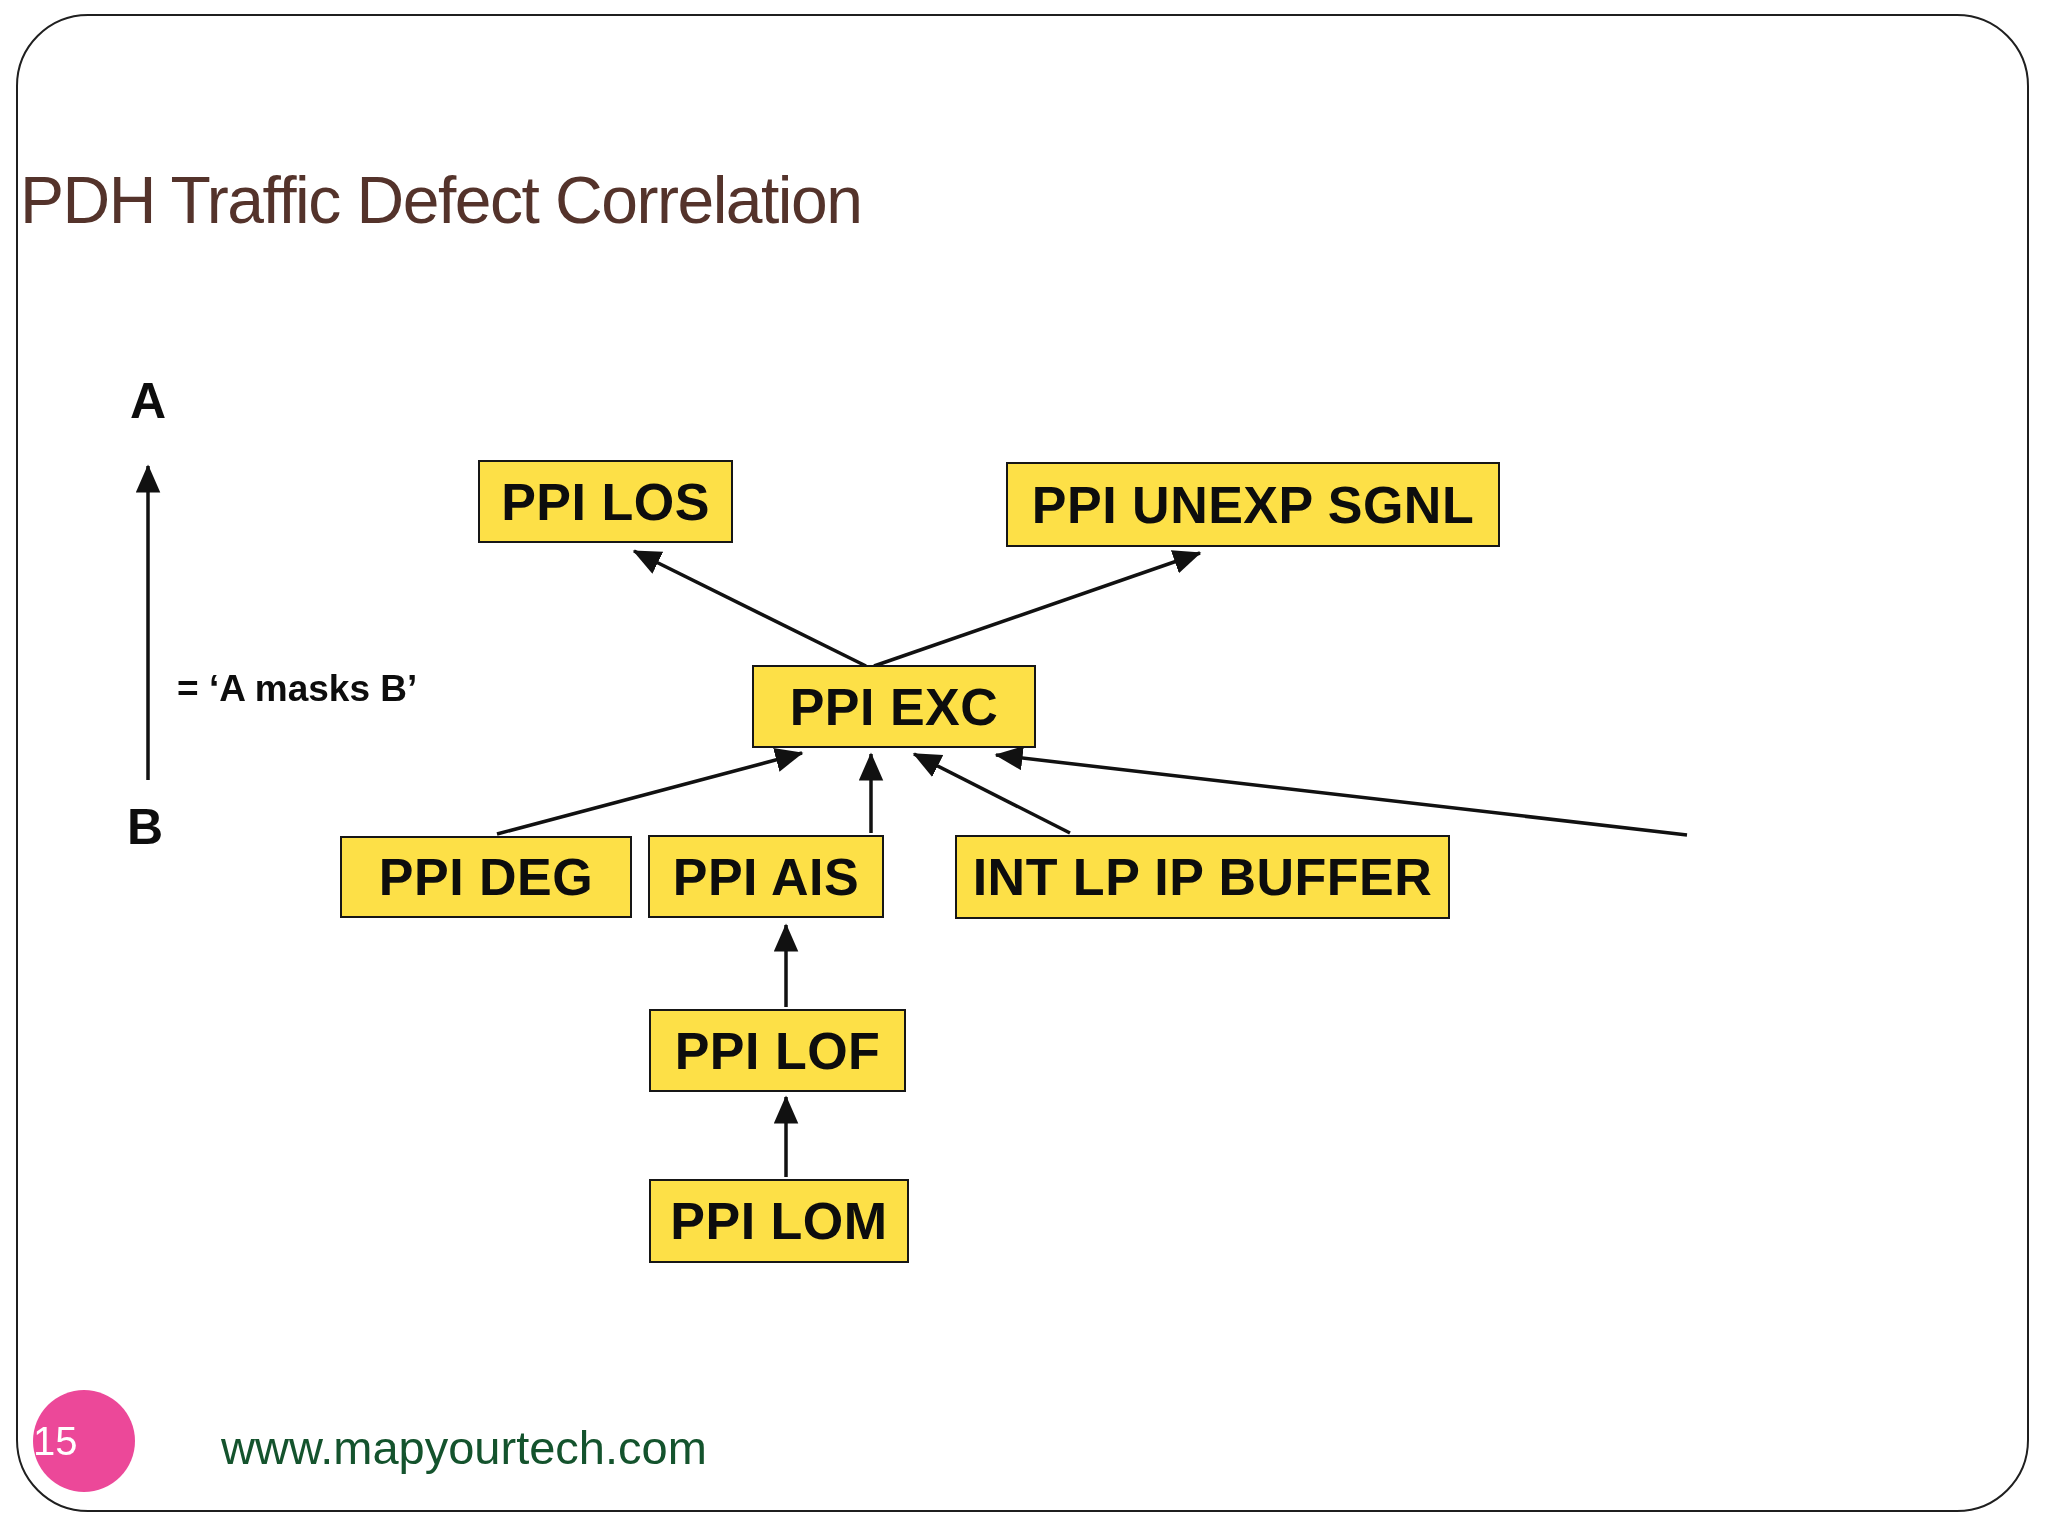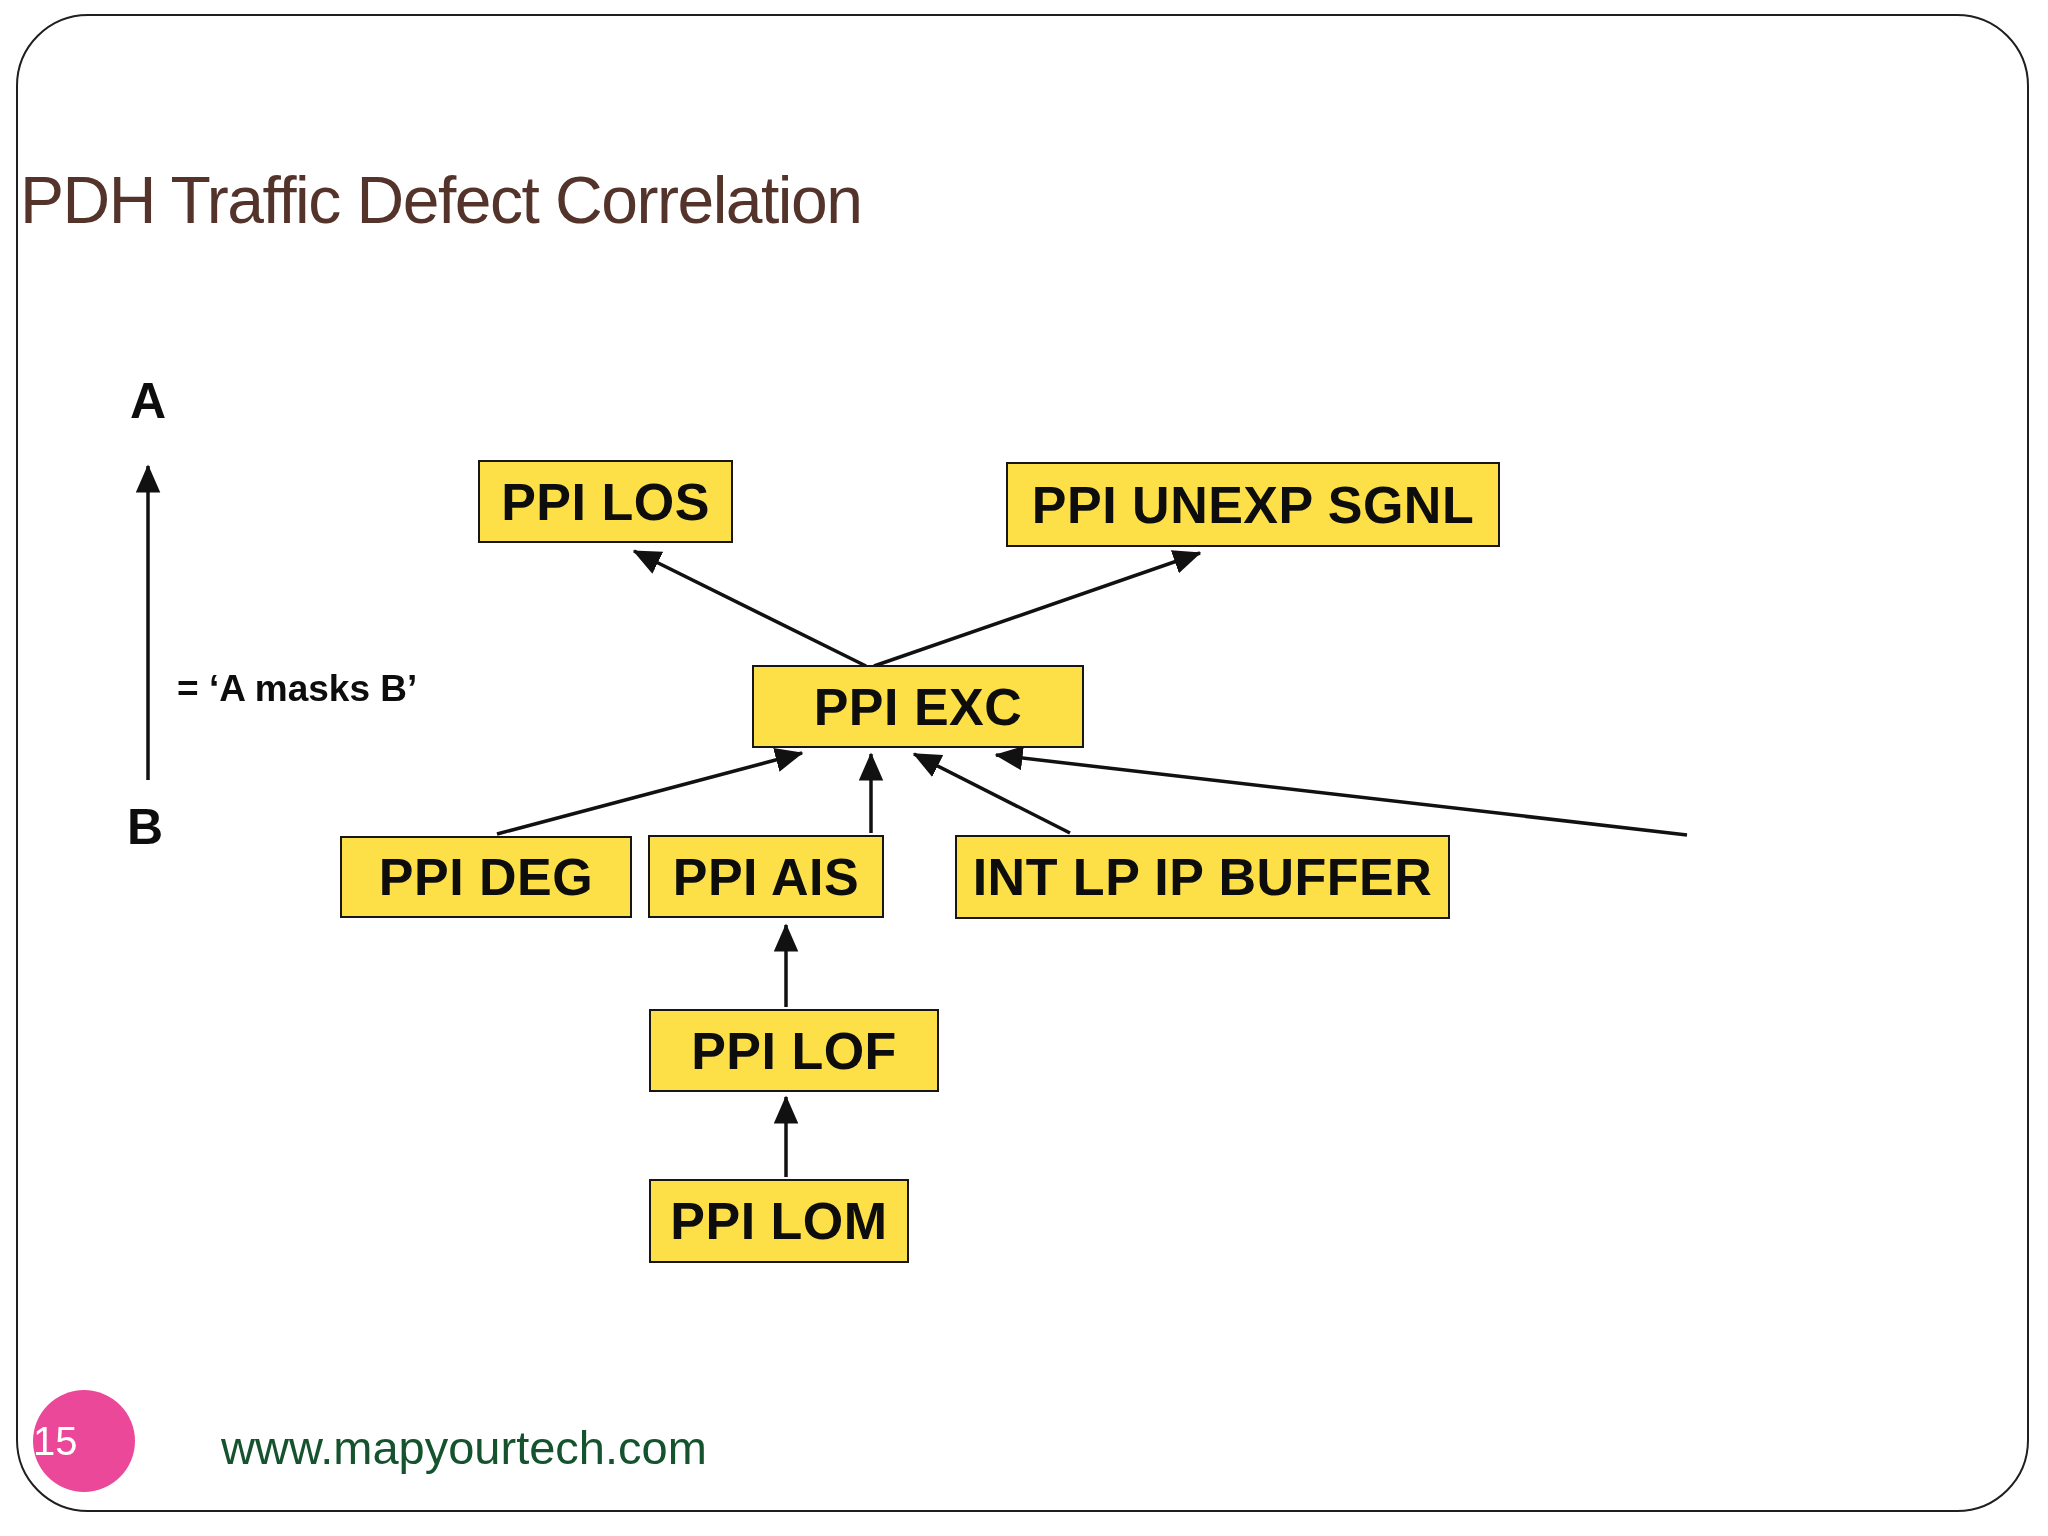--- a/index.html
+++ b/index.html
@@ -39,26 +39,26 @@
     align-items: center;
     justify-content: center;
     font-weight: 700;
     font-size: 52px;
     letter-spacing: 0.5px;
     color: #0d0d0d;
     white-space: nowrap;
   }
   .n-ppi-los        { left: 478px;  top: 460px;  width: 255px; height: 83px; }
   .n-ppi-unexp-sgnl { left: 1006px; top: 462px;  width: 494px; height: 85px; }
-  .n-ppi-exc        { left: 752px;  top: 665px;  width: 332px; height: 83px; }
+  .n-ppi-exc        { left: 752px;  top: 665px;  width: 284px; height: 83px; }
   .n-ppi-deg        { left: 340px;  top: 836px;  width: 292px; height: 82px; }
   .n-ppi-ais        { left: 648px;  top: 835px;  width: 236px; height: 83px; }
   .n-int-lp         { left: 955px;  top: 835px;  width: 495px; height: 84px; }
   .n-int-hp         { left: 1468px; top: 835px;  width: 495px; height: 84px; }
-  .n-ppi-lof        { left: 649px;  top: 1009px; width: 290px; height: 83px; }
+  .n-ppi-lof        { left: 649px;  top: 1009px; width: 257px; height: 83px; }
   .n-ppi-lom        { left: 649px;  top: 1179px; width: 260px; height: 84px; }
 
   
   .legend-letter {
     position: absolute;
     font-weight: 700;
     font-size: 50px;
     color: #0d0d0d;
   }
   .legend-a { left: 130px; top: 372px; }

